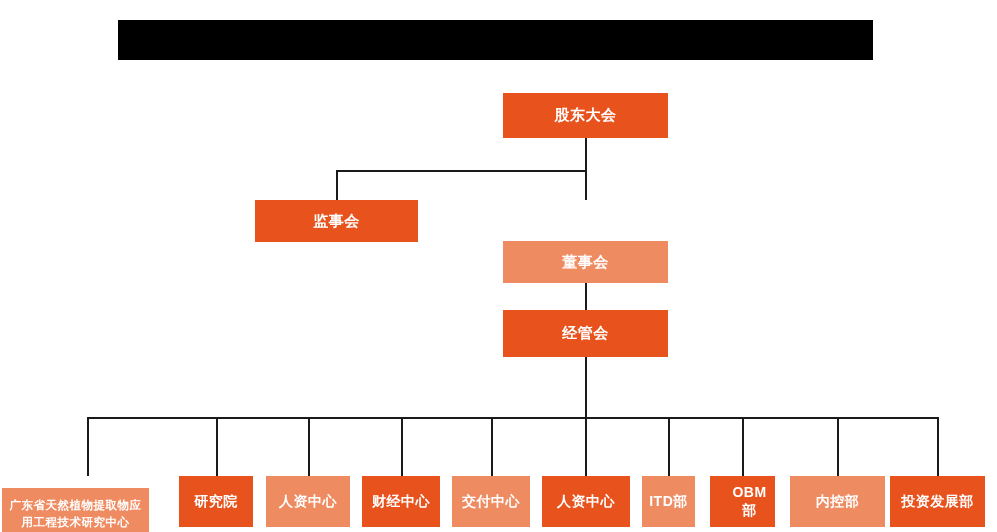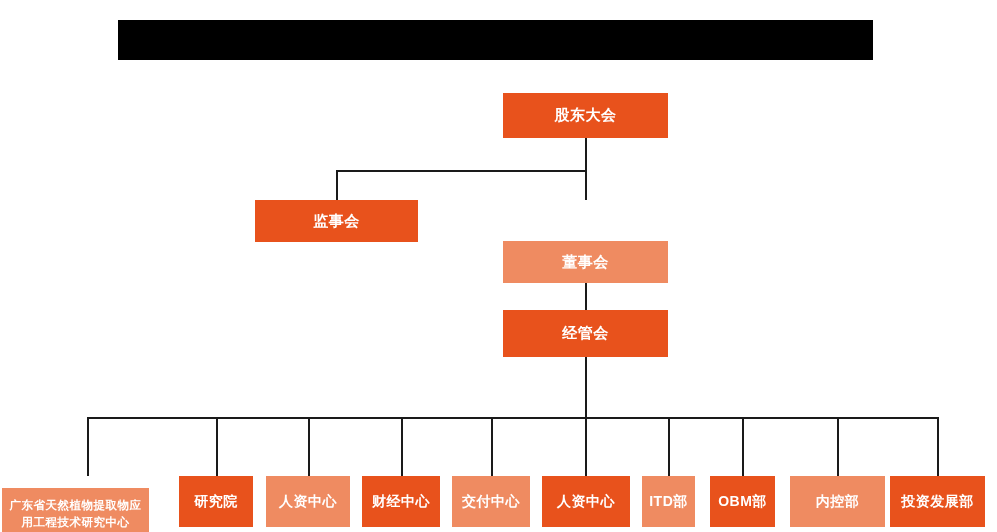--- a/index.html
+++ b/index.html
@@ -118,21 +118,21 @@
   </div>
 
   <div class="node dark leaf" style="left:542px; top:476px; width:88px; height:51px;">
     <span class="label">人资中心</span>
   </div>
 
   <div class="node light leaf" style="left:642px; top:476px; width:53px; height:51px;">
     <span class="label">ITD部</span>
   </div>
 
-  <div class="node dark leaf" style="left:710px; top:476px; width:65px; height:51px;">
+  <div class="node dark leaf" style="left:710px; top:476px; width:65px; height:51px;padding-left:14px;">
     <span class="label">OBM部</span>
   </div>
 
   <div class="node light leaf" style="left:790px; top:476px; width:95px; height:51px;">
     <span class="label">内控部</span>
   </div>
 
   <div class="node dark leaf" style="left:890px; top:476px; width:95px; height:51px;">
     <span class="label">投资发展部</span>
   </div>

